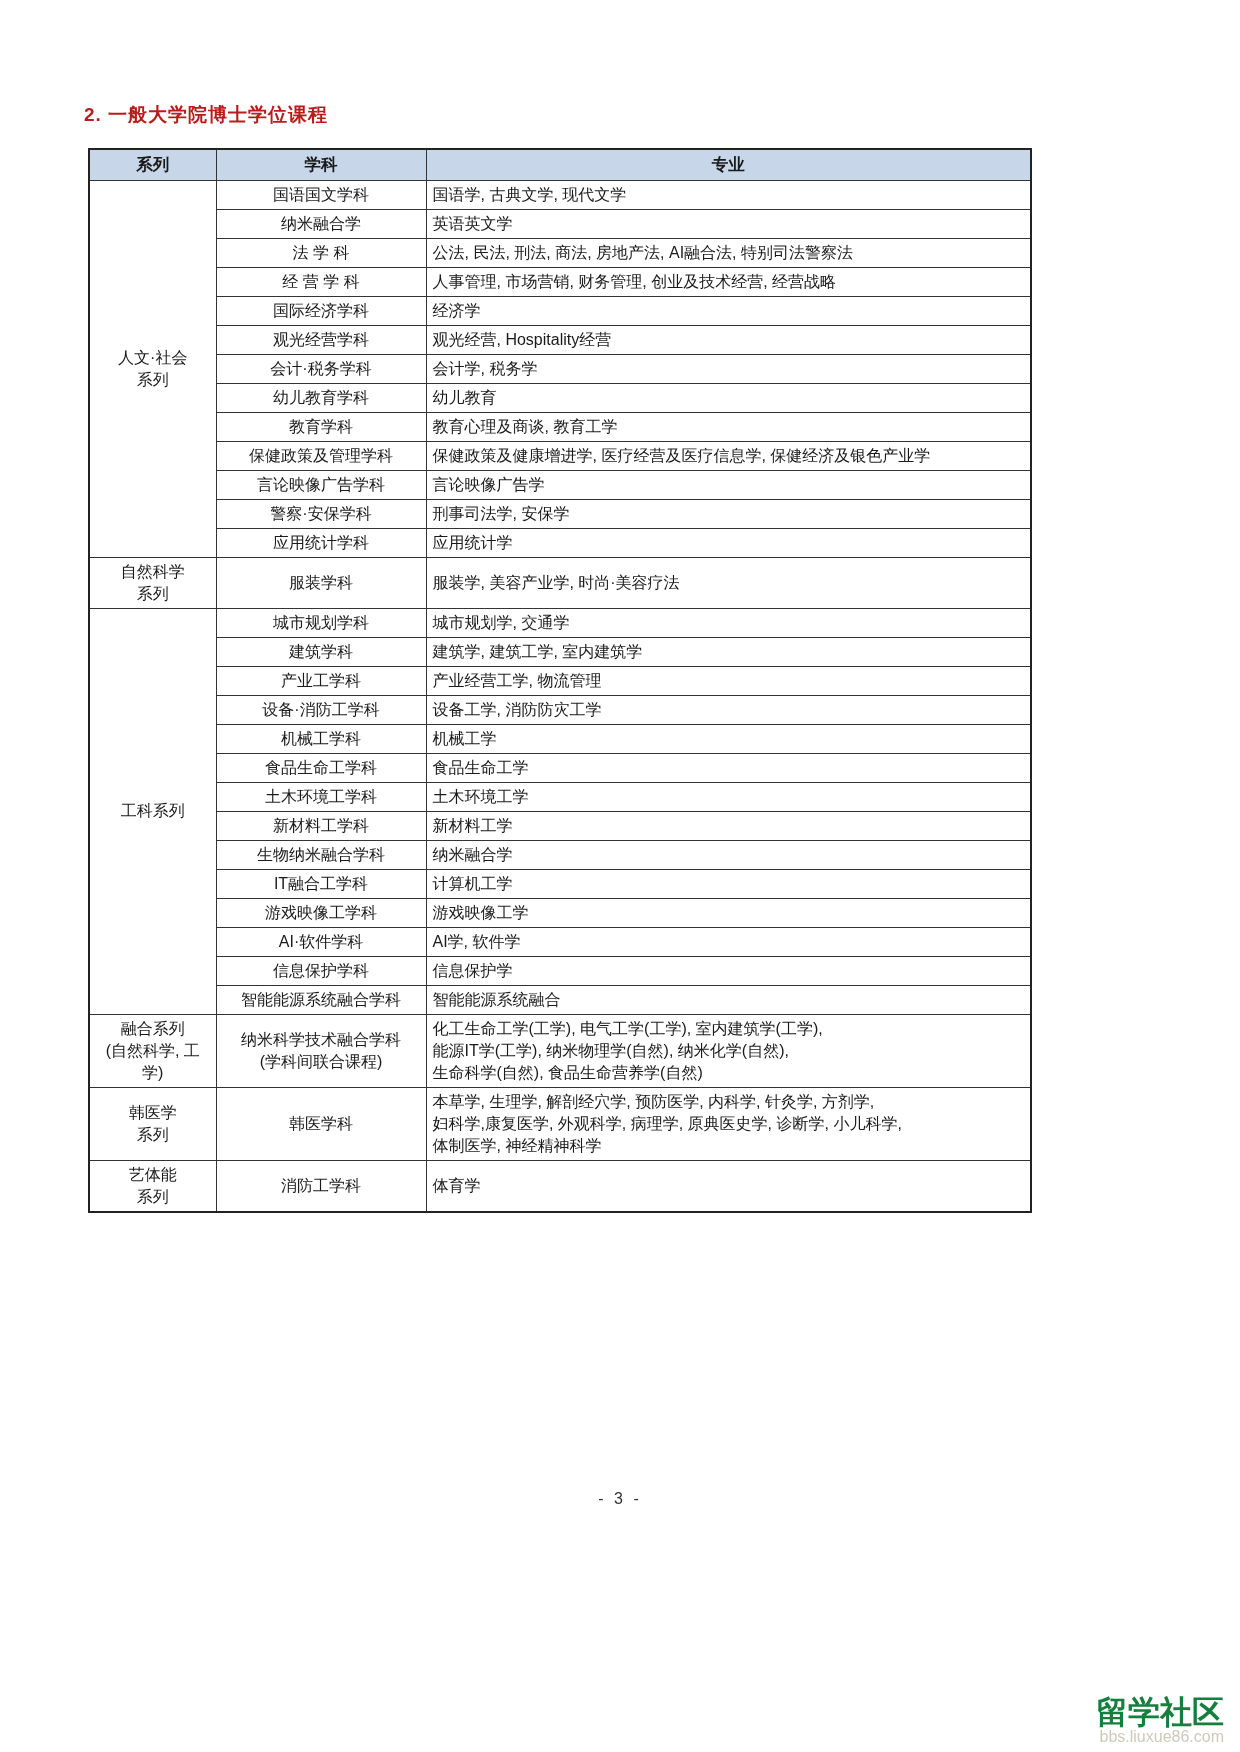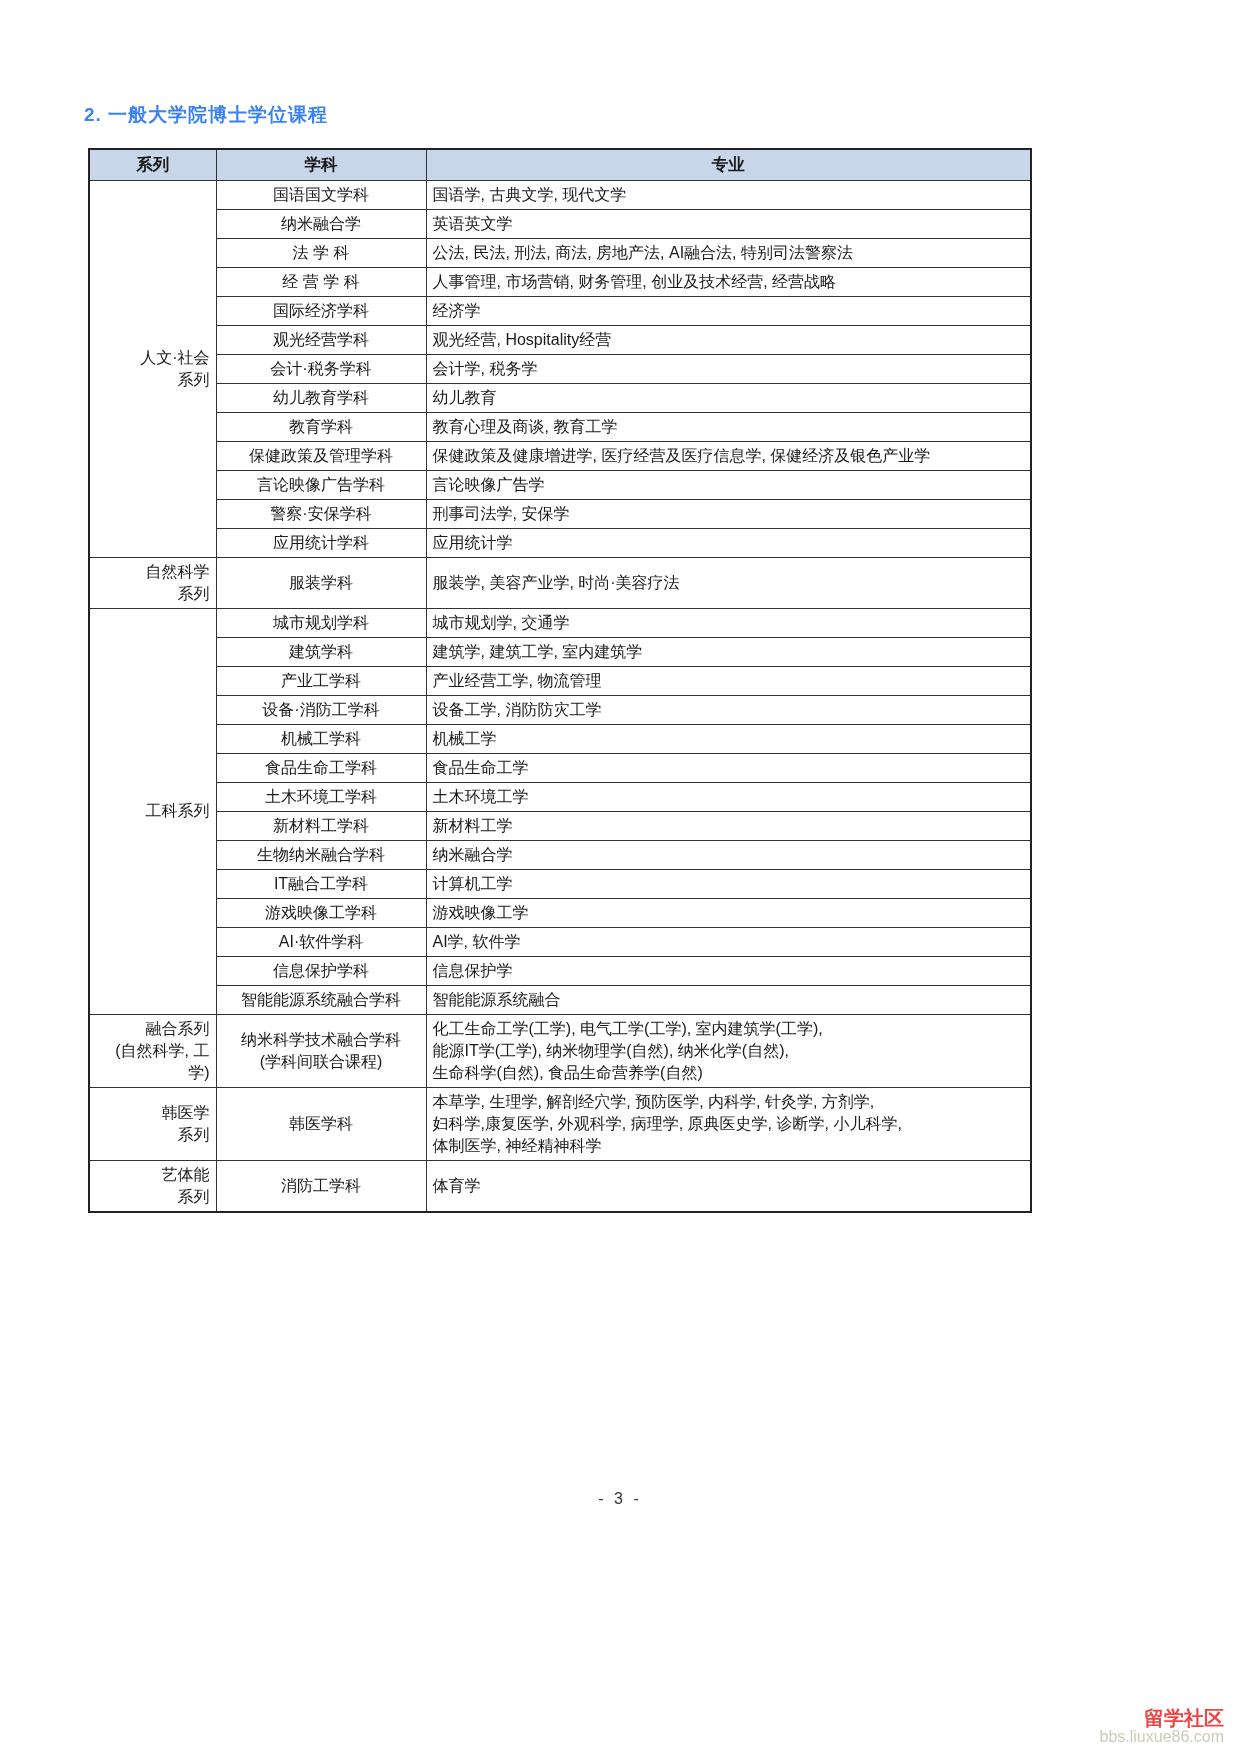--- a/index.html
+++ b/index.html
@@ -12,21 +12,21 @@
     color: #1a1a1a;
     position: relative;
     overflow: hidden;
   }
   .doc-title {
     position: absolute;
     left: 84px;
     top: 102px;
     font-size: 19px;
     font-weight: bold;
-    color: #3b82f6;
+    color: #b91c1c;
     letter-spacing: 1px;
   }
   table.main-table {
     position: absolute;
     left: 88px;
     top: 148px;
     width: 942px;
     border-collapse: collapse;
     table-layout: fixed;
     font-size: 16px;
@@ -44,21 +44,21 @@
     text-align: center;
     font-size: 16.5px;
   }
   table.main-table td {
     border: 1px solid #333;
     padding: 3px 6px;
     line-height: 22px;
     vertical-align: middle;
   }
   td.series-cell {
-    text-align: right;
+    text-align: center;
     white-space: pre-line;
     border-left: 2px solid #222;
   }
   td.dept-cell {
     text-align: center;
     white-space: pre-line;
   }
   td.major-cell {
     text-align: left;
     padding-left: 9px;
@@ -78,23 +78,23 @@
   .watermark {
     position: absolute;
     right: 16px;
     bottom: 6px;
     text-align: right;
     color: #c6bfae;
     line-height: 1.05;
     user-select: none;
   }
   .watermark .wm-main {
-    font-size: 20px;
+    font-size: 32px;
     font-weight: bold;
-    color: #ef4444;
+    color: #15803d;
   }
   .watermark .wm-sub {
     font-size: 16px;
     color: #cfc9ba;
   }
 </style>
 </head>
 <body>
 
 <div class="doc-title">2. 一般大学院博士学位课程</div>

